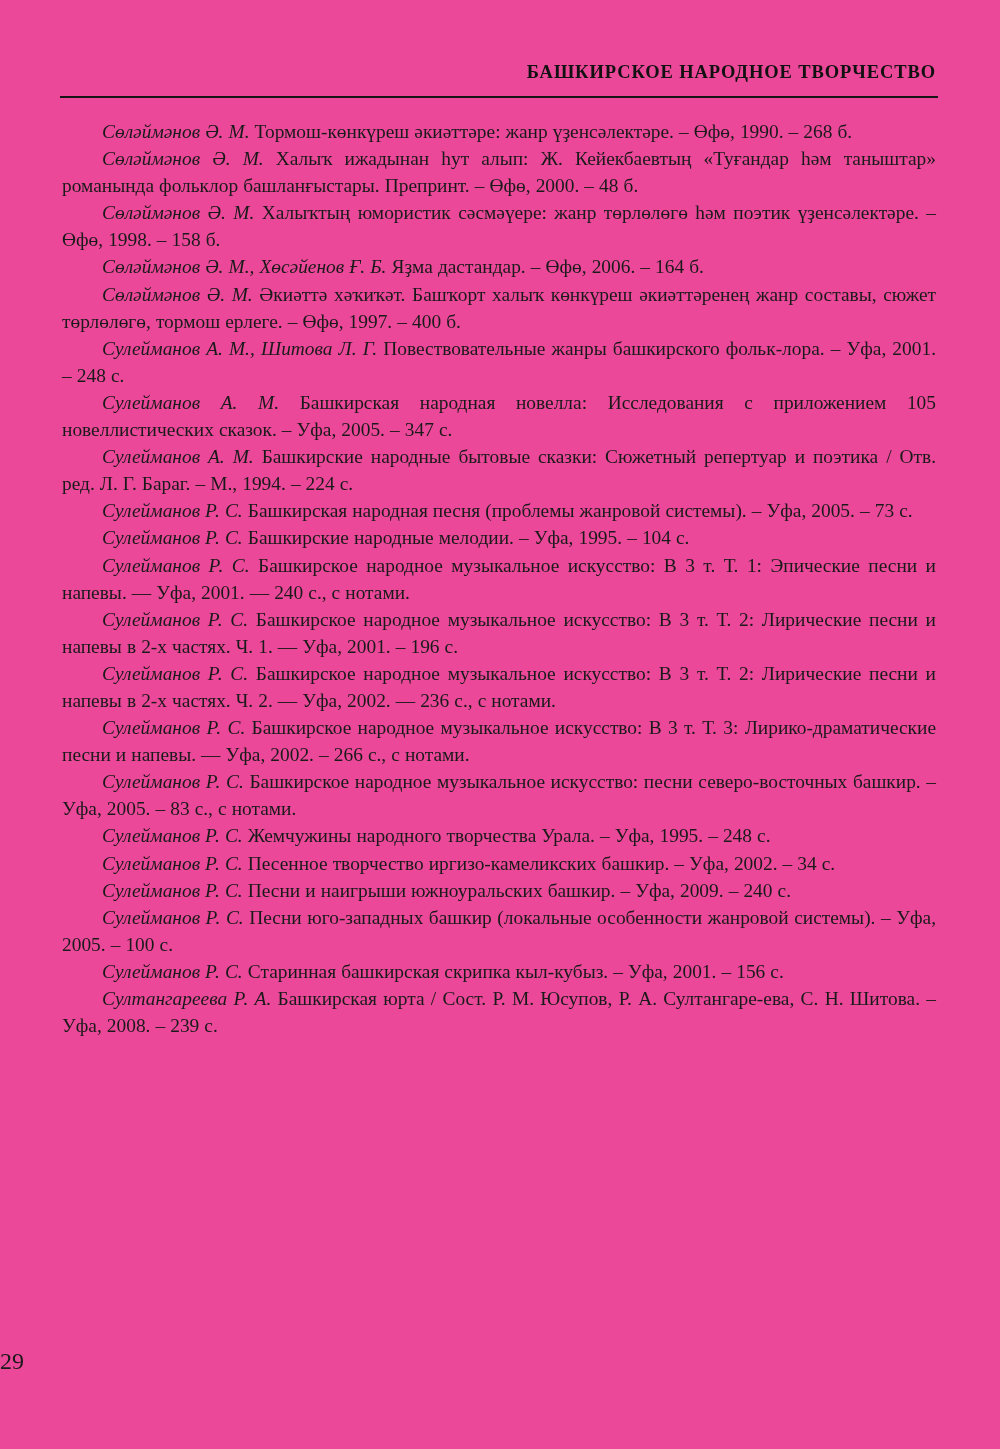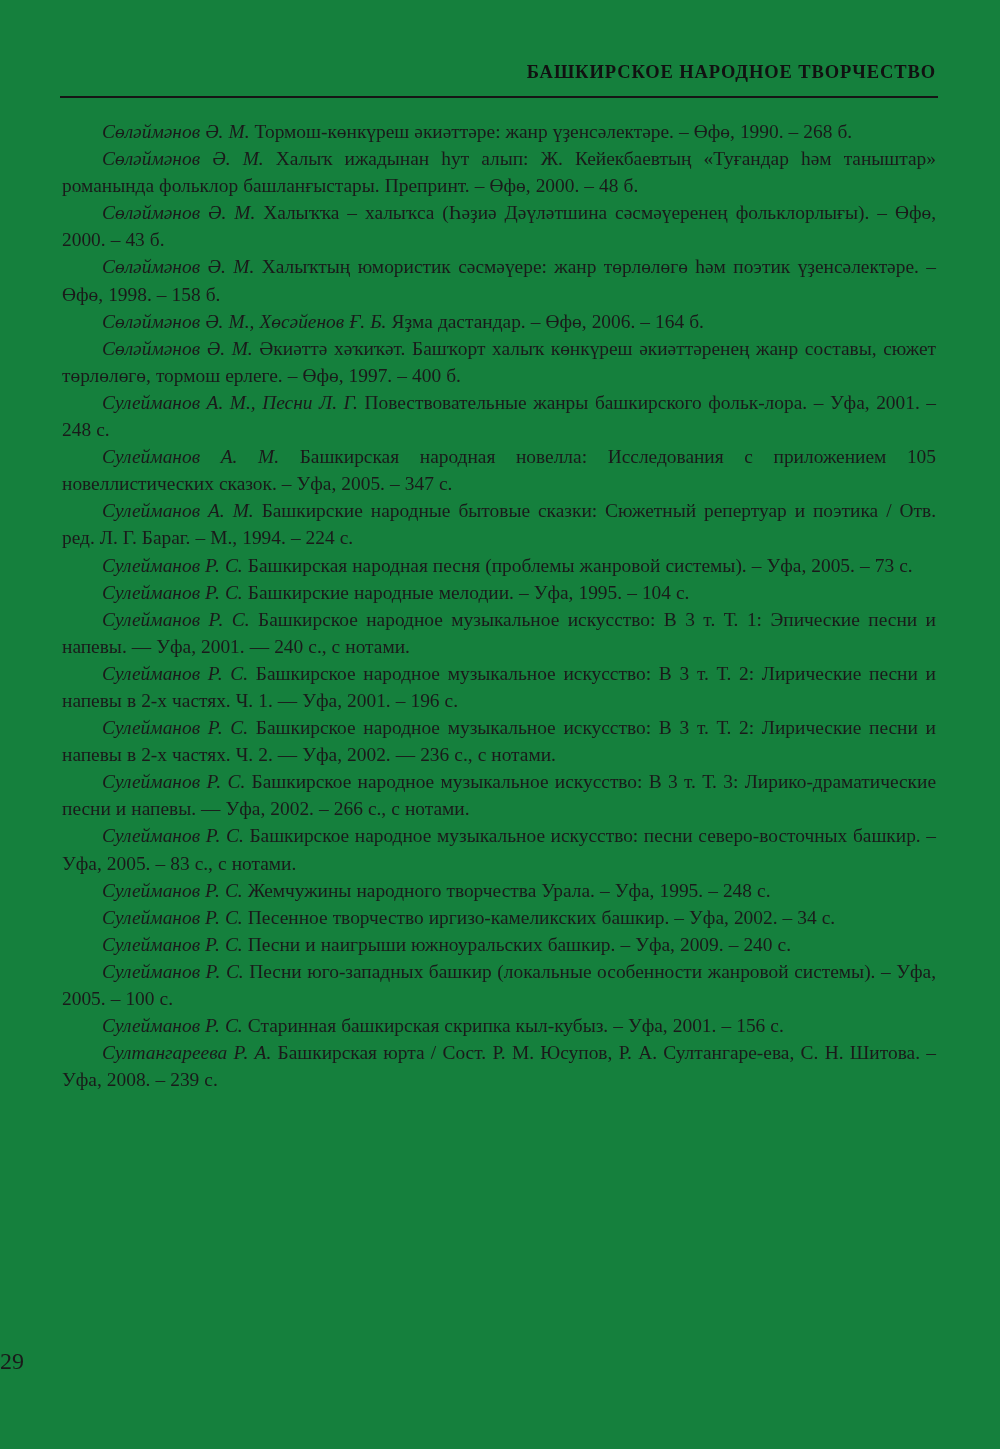--- a/index.html
+++ b/index.html
@@ -5,21 +5,21 @@
   html, body {
     margin: 0;
     padding: 0;
     background: #ffffff;
   }
   .page {
     position: relative;
     width: 1000px;
     height: 1449px;
     margin: 0 auto;
-    background: #15803d;
+    background: #ec4899;
     overflow: hidden;
     font-family: "Liberation Serif", "DejaVu Serif", serif;
     color: #1a1a1a;
   }
 
   
   .running-head {
     position: absolute;
     left: 62px;
     right: 64px;
@@ -80,25 +80,24 @@
 
 <div class="page">
 
   <div class="running-head">БАШКИРСКОЕ НАРОДНОЕ ТВОРЧЕСТВО</div>
 
   <div class="head-rule"></div>
 
   <div class="body-col">
       <p class="entry"><span class="au">Сөләймәнов Ә. М.</span><span> Тормош-көнкүреш әкиәттәре: жанр үҙенсәлектәре. – Өфө, 1990. – 268 б.</span></p>
       <p class="entry"><span class="au">Сөләймәнов Ә. М.</span><span> Халыҡ ижадынан һут алып: Ж. Кейекбаевтың «Туғандар һәм таныштар» романында фольклор башланғыстары. Препринт. – Өфө, 2000. – 48 б.</span></p>
-      <p class="entry"><span class="au">Сөләймәнов Ә. М.</span><span> Халыҡҡа – халыҡса (Һәҙиә Дәүләтшина сәсмәүеренең фольклорлығы). – Өфө, 2000. – 43 б.</span></p>
       <p class="entry"><span class="au">Сөләймәнов Ә. М.</span><span> Халыҡтың юмористик сәсмәүере: жанр төрлөлөгө һәм поэтик үҙенсәлектәре. – Өфө, 1998. – 158 б.</span></p>
       <p class="entry"><span class="au">Сөләймәнов Ә. М., Хөсәйенов Ғ. Б.</span><span> Яҙма дастандар. – Өфө, 2006. – 164 б.</span></p>
       <p class="entry"><span class="au">Сөләймәнов Ә. М.</span><span> Әкиәттә хәҡиҡәт. Башҡорт халыҡ көнкүреш әкиәттәренең жанр составы, сюжет төрлөлөгө, тормош ерлеге. – Өфө, 1997. – 400 б.</span></p>
-      <p class="entry"><span class="au">Сулейманов А. М., Песни Л. Г.</span><span> Повествовательные жанры башкирского фольк-лора. – Уфа, 2001. – 248 с.</span></p>
+      <p class="entry"><span class="au">Сулейманов А. М., Шитова Л. Г.</span><span> Повествовательные жанры башкирского фольк-лора. – Уфа, 2001. – 248 с.</span></p>
       <p class="entry"><span class="au">Сулейманов А. М.</span><span> Башкирская народная новелла: Исследования с приложением 105 новеллистических сказок. – Уфа, 2005. – 347 с.</span></p>
       <p class="entry"><span class="au">Сулейманов А. М.</span><span> Башкирские народные бытовые сказки: Сюжетный репертуар и поэтика / Отв. ред. Л. Г. Бараг. – М., 1994. – 224 с.</span></p>
       <p class="entry"><span class="au">Сулейманов Р. С.</span><span> Башкирская народная песня (проблемы жанровой системы). – Уфа, 2005. – 73 с.</span></p>
       <p class="entry"><span class="au">Сулейманов Р. С.</span><span> Башкирские народные мелодии. – Уфа, 1995. – 104 с.</span></p>
       <p class="entry"><span class="au">Сулейманов Р. С.</span><span> Башкирское народное музыкальное искусство: В 3 т. Т. 1: Эпические песни и напевы. — Уфа, 2001. — 240 с., с нотами.</span></p>
       <p class="entry"><span class="au">Сулейманов Р. С.</span><span> Башкирское народное музыкальное искусство: В 3 т. Т. 2: Лирические песни и напевы в 2-х частях. Ч. 1. — Уфа, 2001. – 196 с.</span></p>
       <p class="entry"><span class="au">Сулейманов Р. С.</span><span> Башкирское народное музыкальное искусство: В 3 т. Т. 2: Лирические песни и напевы в 2-х частях. Ч. 2. — Уфа, 2002. — 236 с., с нотами.</span></p>
       <p class="entry"><span class="au">Сулейманов Р. С.</span><span> Башкирское народное музыкальное искусство: В 3 т. Т. 3: Лирико-драматические песни и напевы. — Уфа, 2002. – 266 с., с нотами.</span></p>
       <p class="entry"><span class="au">Сулейманов Р. С.</span><span> Башкирское народное музыкальное искусство: песни северо-восточных башкир. – Уфа, 2005. – 83 с., с нотами.</span></p>
       <p class="entry"><span class="au">Сулейманов Р. С.</span><span> Жемчужины народного творчества Урала. – Уфа, 1995. – 248 с.</span></p>

